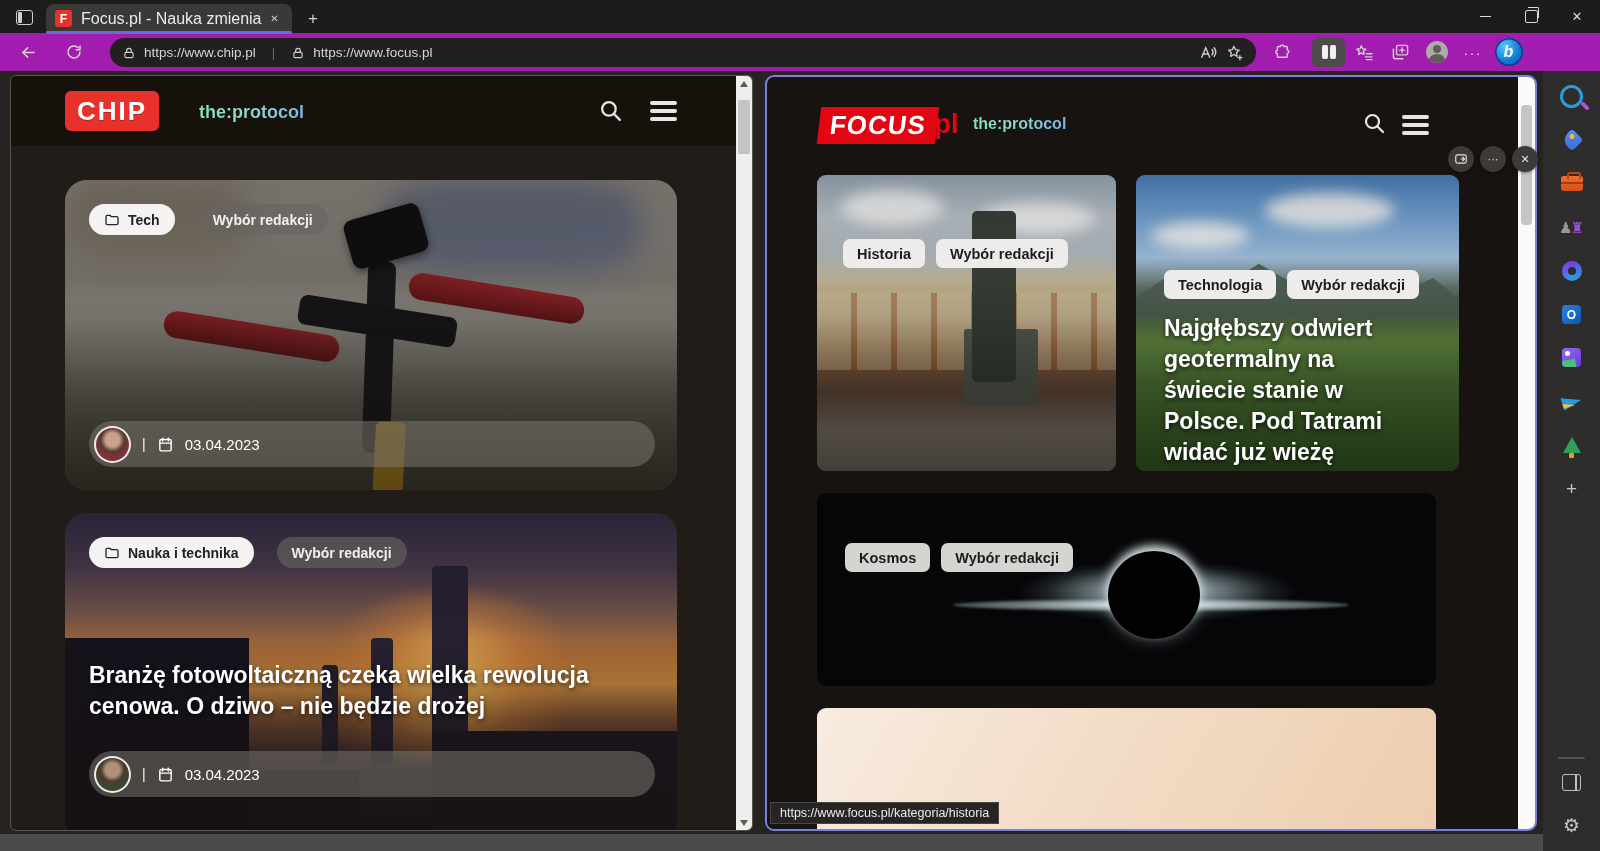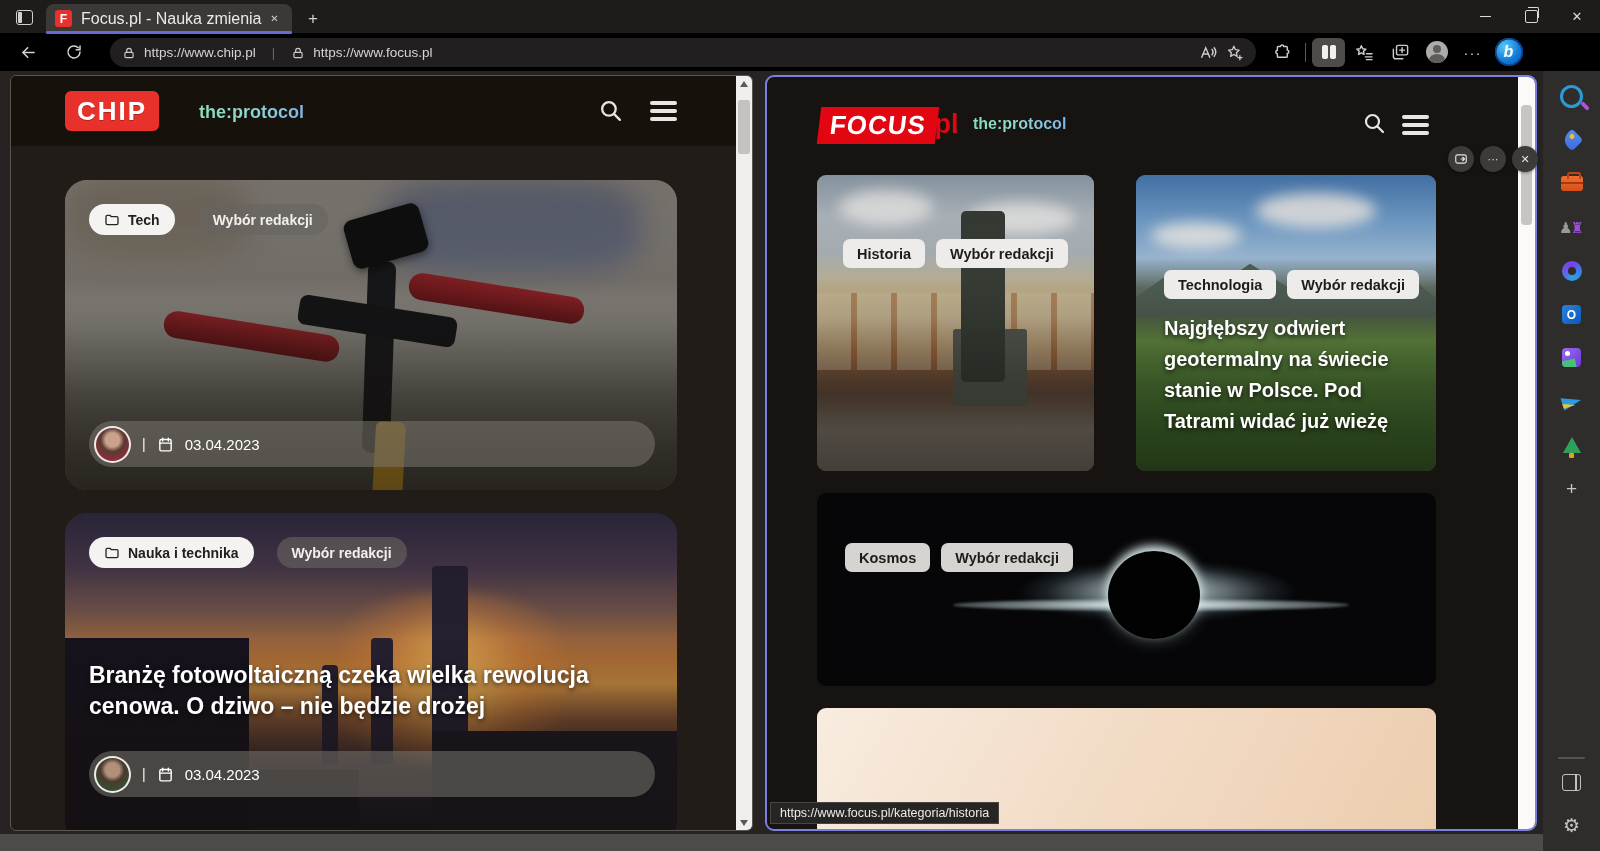--- a/index.html
+++ b/index.html
@@ -23,21 +23,21 @@
   .newtab{position:absolute;left:301px;top:7px;width:24px;height:24px;color:#d2d0ce;font-size:17px;font-weight:400;
           display:flex;align-items:center;justify-content:center;border-radius:5px;}
   .winctl{position:absolute;right:0;top:0;height:33px;display:flex;}
   .winbtn{width:46px;height:33px;display:flex;align-items:center;justify-content:center;color:#dcdad8;font-size:13px;}
   .ico-restore{width:11px;height:11px;border:1.4px solid #dcdad8;border-radius:2px;position:relative;}
   .ico-restore::before{content:"";position:absolute;left:2px;top:-4px;width:10px;height:10px;border:1.4px solid #dcdad8;
                        border-left:none;border-bottom:none;border-radius:0 2px 0 0;}
   .ico-min{width:11px;height:1.6px;background:#dcdad8;}
 
   
-  .toolbar{position:absolute;top:33px;left:0;width:100%;height:38px;background:#000000;}
+  .toolbar{position:absolute;top:33px;left:0;width:100%;height:38px;background:#a21caf;}
   .navbtn{position:absolute;top:5px;width:30px;height:28px;display:flex;align-items:center;justify-content:center;border-radius:5px;}
   .addressbar{position:absolute;left:110px;top:5px;width:1146px;height:29px;background:#211f1f;border-radius:15px;
               display:flex;align-items:center;padding:0 12px;box-sizing:border-box;gap:8px;}
   .url{font-size:13.5px;color:#d6d4d2;white-space:nowrap;}
   .url-div{color:#6a6866;font-size:13px;margin:0 8px;}
   .ab-spacer{flex:1;}
   .tb-right{position:absolute;left:1266px;top:0;height:38px;display:flex;align-items:center;gap:3px;}
   .tb-item{width:33px;height:29px;display:flex;align-items:center;justify-content:center;border-radius:6px;}
   .tb-divider{width:1px;height:19px;background:#5a5856;margin:0 3px;}
   .tb-item.active{background:#4d4c4b;}
@@ -113,33 +113,33 @@
   .tower{position:absolute;background:#282236;border-radius:4px 4px 0 0;}
   .bldg-dark{position:absolute;background:#171320;}
 
   
   .pane-right{position:absolute;left:765px;top:4px;width:772px;height:756px;background:#171310;
               border:2px solid #7b7fe0;border-radius:9px;overflow:hidden;box-sizing:border-box;}
   .focus-logo-box{position:absolute;left:52px;top:30px;height:37px;padding:0 11px;background:#e20613;transform:skewX(-7deg);
                   display:flex;align-items:center;color:#fff;font-weight:800;font-size:26px;letter-spacing:1px;}
   .focus-logo-suffix{position:absolute;left:160px;top:32px;color:#e20613;font-weight:800;font-size:27px;}
   .fcard{position:absolute;border-radius:9px;overflow:hidden;background:#222;}
-  .fcardA{left:50px;top:98px;width:277px;height:296px;}
-  .fcardB{left:369px;top:98px;width:300px;height:296px;}
+  .fcardA{left:50px;top:98px;width:299px;height:296px;}
+  .fcardB{left:369px;top:98px;width:300px;height:296px;padding-left:23px;}
   .fcardC{left:50px;top:416px;width:619px;height:193px;}
   .fcardD{left:50px;top:631px;width:619px;height:150px;}
   .fbadges{position:absolute;display:flex;gap:11px;z-index:3;}
   .fbadge{background:#edecea;color:#1d1c1a;height:29px;border-radius:7px;padding:0 14px;font-size:14.5px;font-weight:700;
           display:flex;align-items:center;}
   .fbadge.gray{background:#d6d4d1;}
   .ftitle{position:absolute;color:#fff;font-weight:700;z-index:3;text-shadow:0 2px 5px rgba(0,0,0,.7);}
   .fcardA .fbadges{top:64px;left:26px;}
   .fcardA .ftitle{left:26px;top:106px;width:256px;font-size:20px;line-height:31px;}
   .fcardB .fbadges{top:95px;left:28px;}
-  .fcardB .ftitle{left:28px;top:138px;width:256px;font-size:20px;line-height:31px;}
+  .fcardB .ftitle{left:28px;top:138px;width:256px;font-size:23px;line-height:31px;}
   .fcardC .fbadges{top:50px;left:28px;}
   .fcardC .ftitle{left:28px;top:96px;width:560px;font-size:20px;line-height:31px;}
   .f-overlay{position:absolute;left:0;top:0;right:0;bottom:0;
     background:linear-gradient(180deg,rgba(10,8,6,.18) 0%,rgba(10,8,6,.1) 35%,rgba(10,8,6,.42) 70%,rgba(10,8,6,.5) 100%);}
 
   
   .krk-bg{left:0;top:0;right:0;bottom:0;
     background:linear-gradient(180deg,#9fb0bf 0%,#c3ccd4 14%,#b9c2c8 26%,#cdbd97 38%,#dcc9a4 48%,#b98a58 58%,#8a5f40 66%,#6b5340 74%,#8c8376 86%,#7d766a 100%);}
   .krk-bldg{position:absolute;left:0;top:40%;width:100%;height:26%;
     background:repeating-linear-gradient(90deg,#dcc9a4 0 34px,#b06a3a 34px 40px);opacity:.55;}

